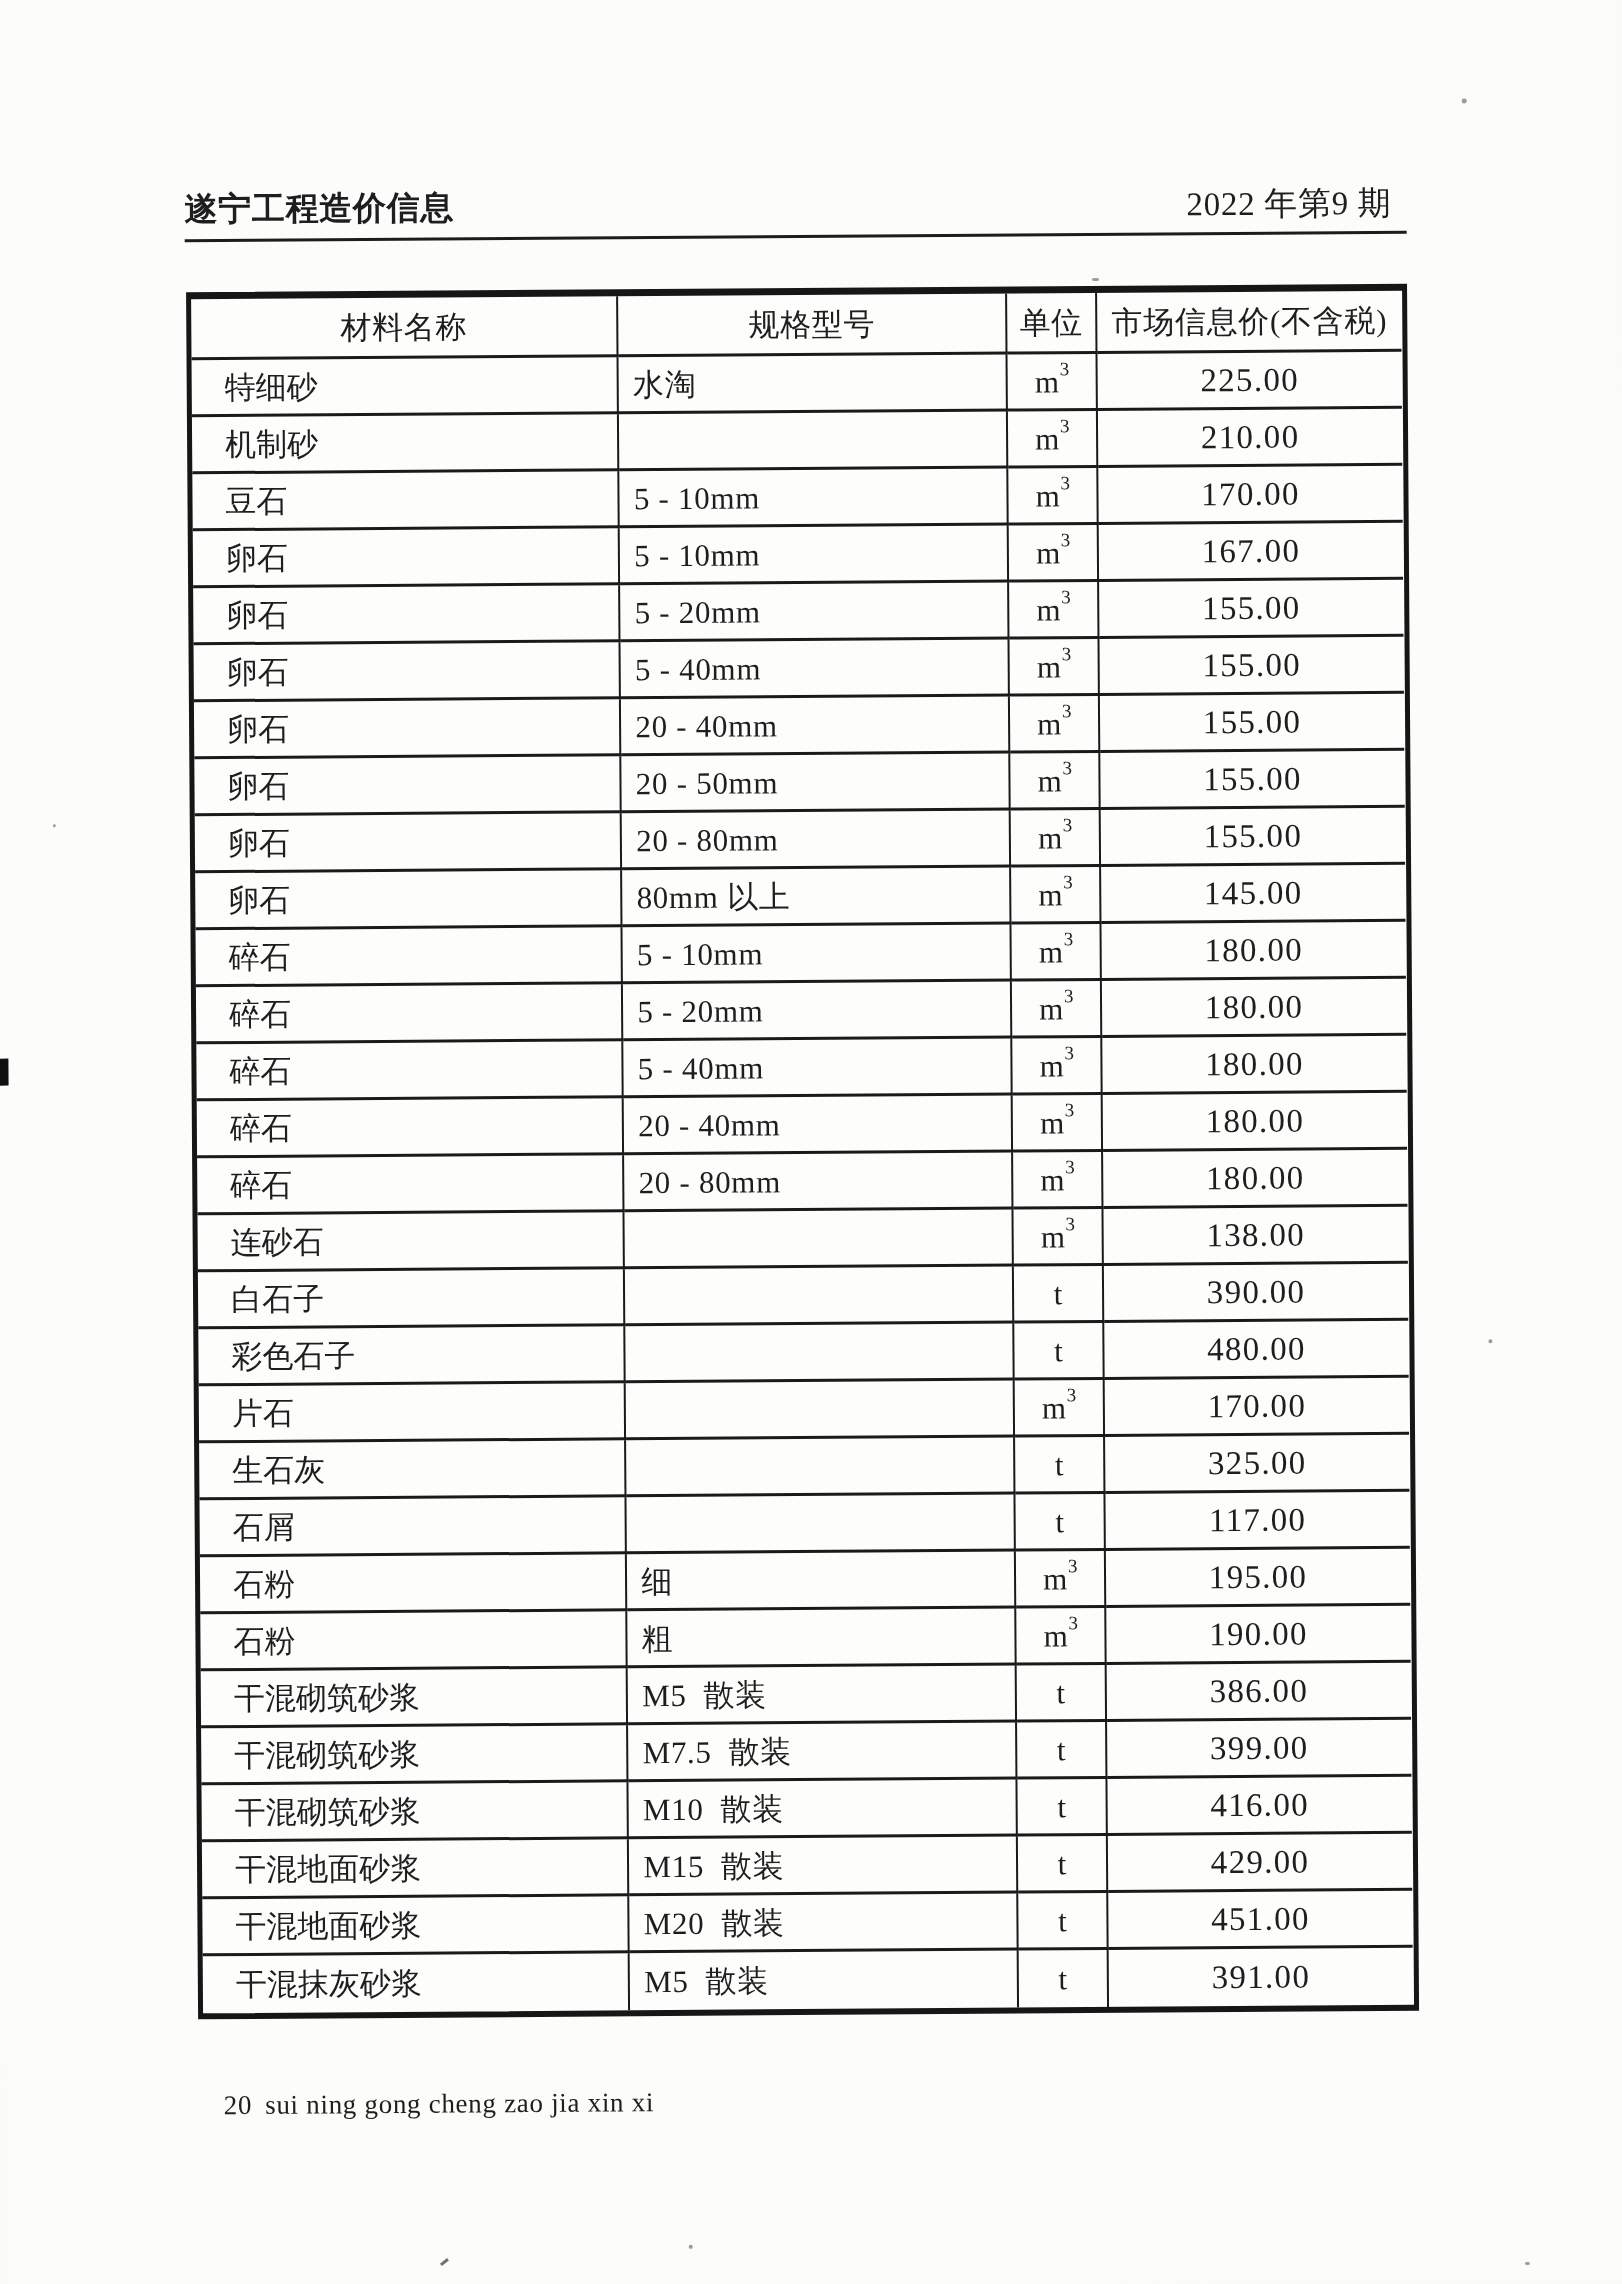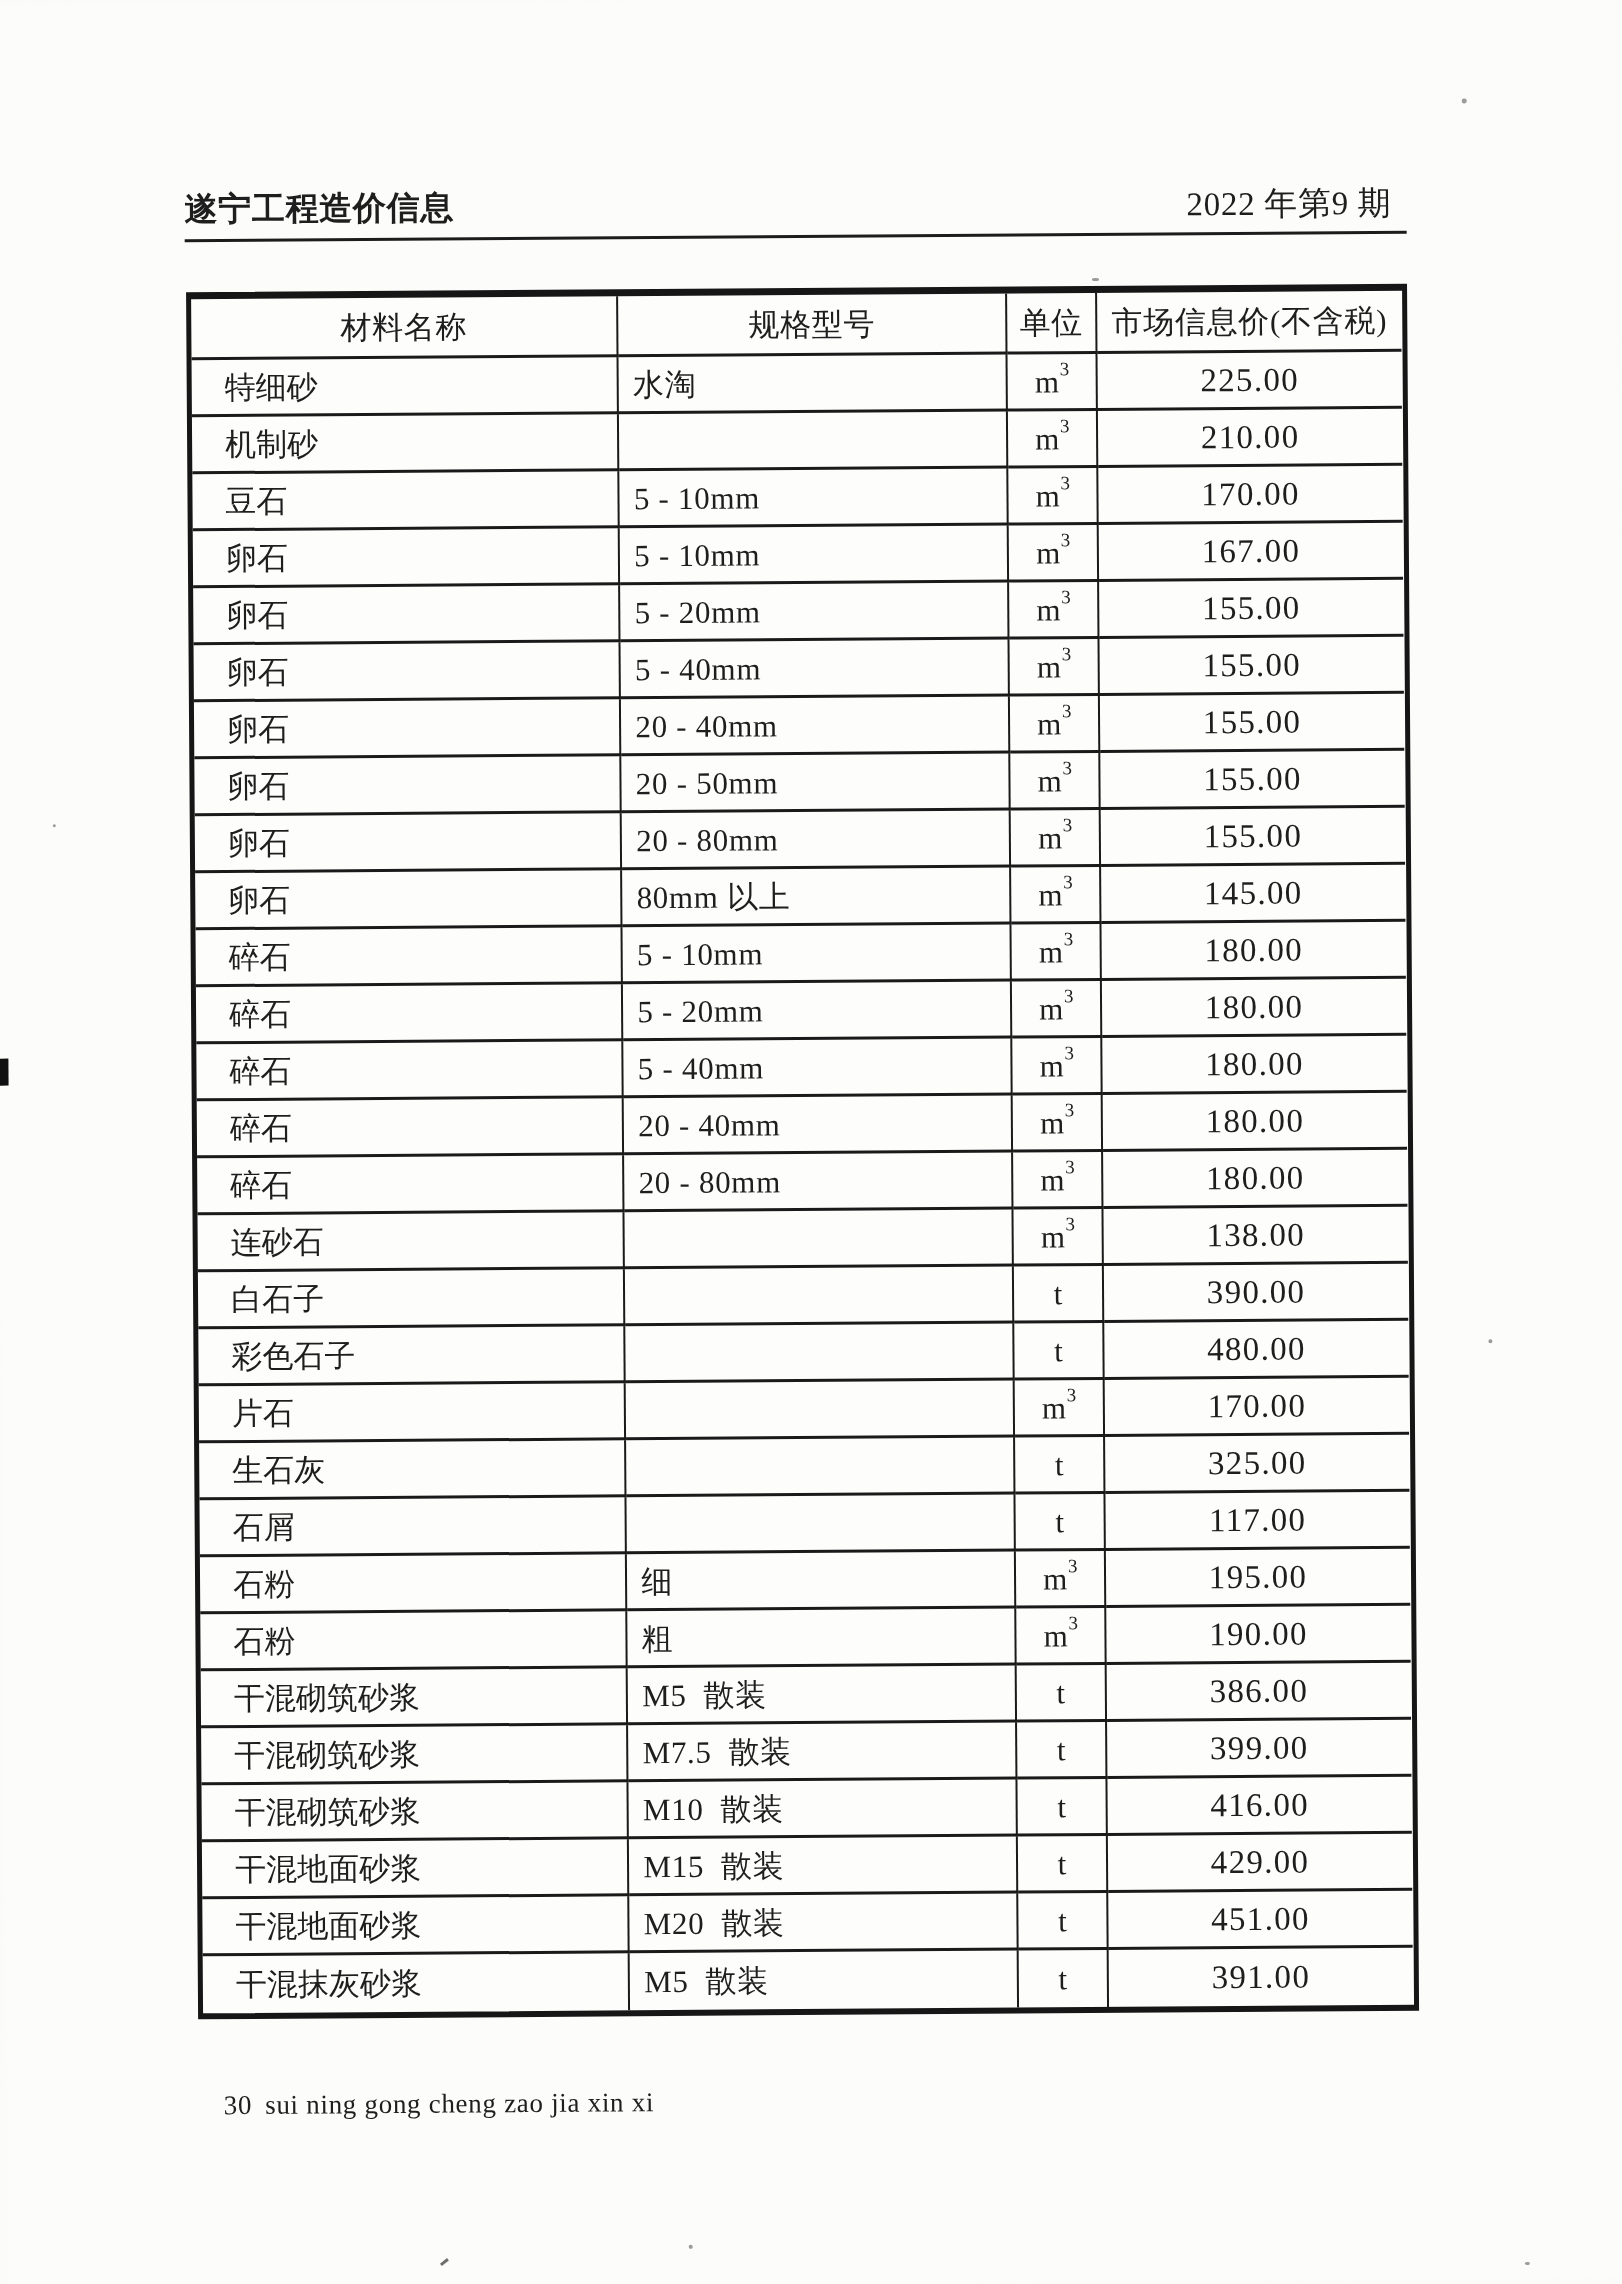--- a/index.html
+++ b/index.html
@@ -154,21 +154,21 @@
       <div class="row"><div class="cell c-name">石粉</div><div class="cell c-spec">粗</div><div class="cell c-unit"><span>m</span><sup>3</sup></div><div class="cell c-price colend">190.00</div></div>
       <div class="row"><div class="cell c-name">干混砌筑砂浆</div><div class="cell c-spec">M5  散装</div><div class="cell c-unit">t</div><div class="cell c-price colend">386.00</div></div>
       <div class="row"><div class="cell c-name">干混砌筑砂浆</div><div class="cell c-spec">M7.5  散装</div><div class="cell c-unit">t</div><div class="cell c-price colend">399.00</div></div>
       <div class="row"><div class="cell c-name">干混砌筑砂浆</div><div class="cell c-spec">M10  散装</div><div class="cell c-unit">t</div><div class="cell c-price colend">416.00</div></div>
       <div class="row"><div class="cell c-name">干混地面砂浆</div><div class="cell c-spec">M15  散装</div><div class="cell c-unit">t</div><div class="cell c-price colend">429.00</div></div>
       <div class="row"><div class="cell c-name">干混地面砂浆</div><div class="cell c-spec">M20  散装</div><div class="cell c-unit">t</div><div class="cell c-price colend">451.00</div></div>
       <div class="row"><div class="cell c-name rowlast">干混抹灰砂浆</div><div class="cell c-spec rowlast">M5  散装</div><div class="cell c-unit rowlast">t</div><div class="cell c-price colend rowlast">391.00</div></div>
     </div>
 
   <div class="page-footer">
-    <span class="pagenum">30</span><span class="pinyin">sui ning gong cheng zao jia xin xi</span>
+    <span class="pagenum">20</span><span class="pinyin">sui ning gong cheng zao jia xin xi</span>
   </div>
 
   <div class="edge-mark"></div>
   <div class="stroke-mark"></div>
   <div class="speck" style="left:1469px; top:103px;  width:4.6px;  height:4.6px;"></div>
   <div class="speck" style="left:1098px; top:280px;  width:6.5px; height:2.6px;"></div>
   <div class="speck" style="left:55px;   top:819px; width:3.3px;  height:3.3px;"></div>
   <div class="speck" style="left:1487px; top:1344px; width:3.9px;  height:3.9px;"></div>
   <div class="speck" style="left:681px; top:2244px; width:3.9px;  height:3.9px;"></div>
   <div class="speck" style="left:1517px; top:2267px; width:4.6px;  height:3.3px;"></div>

